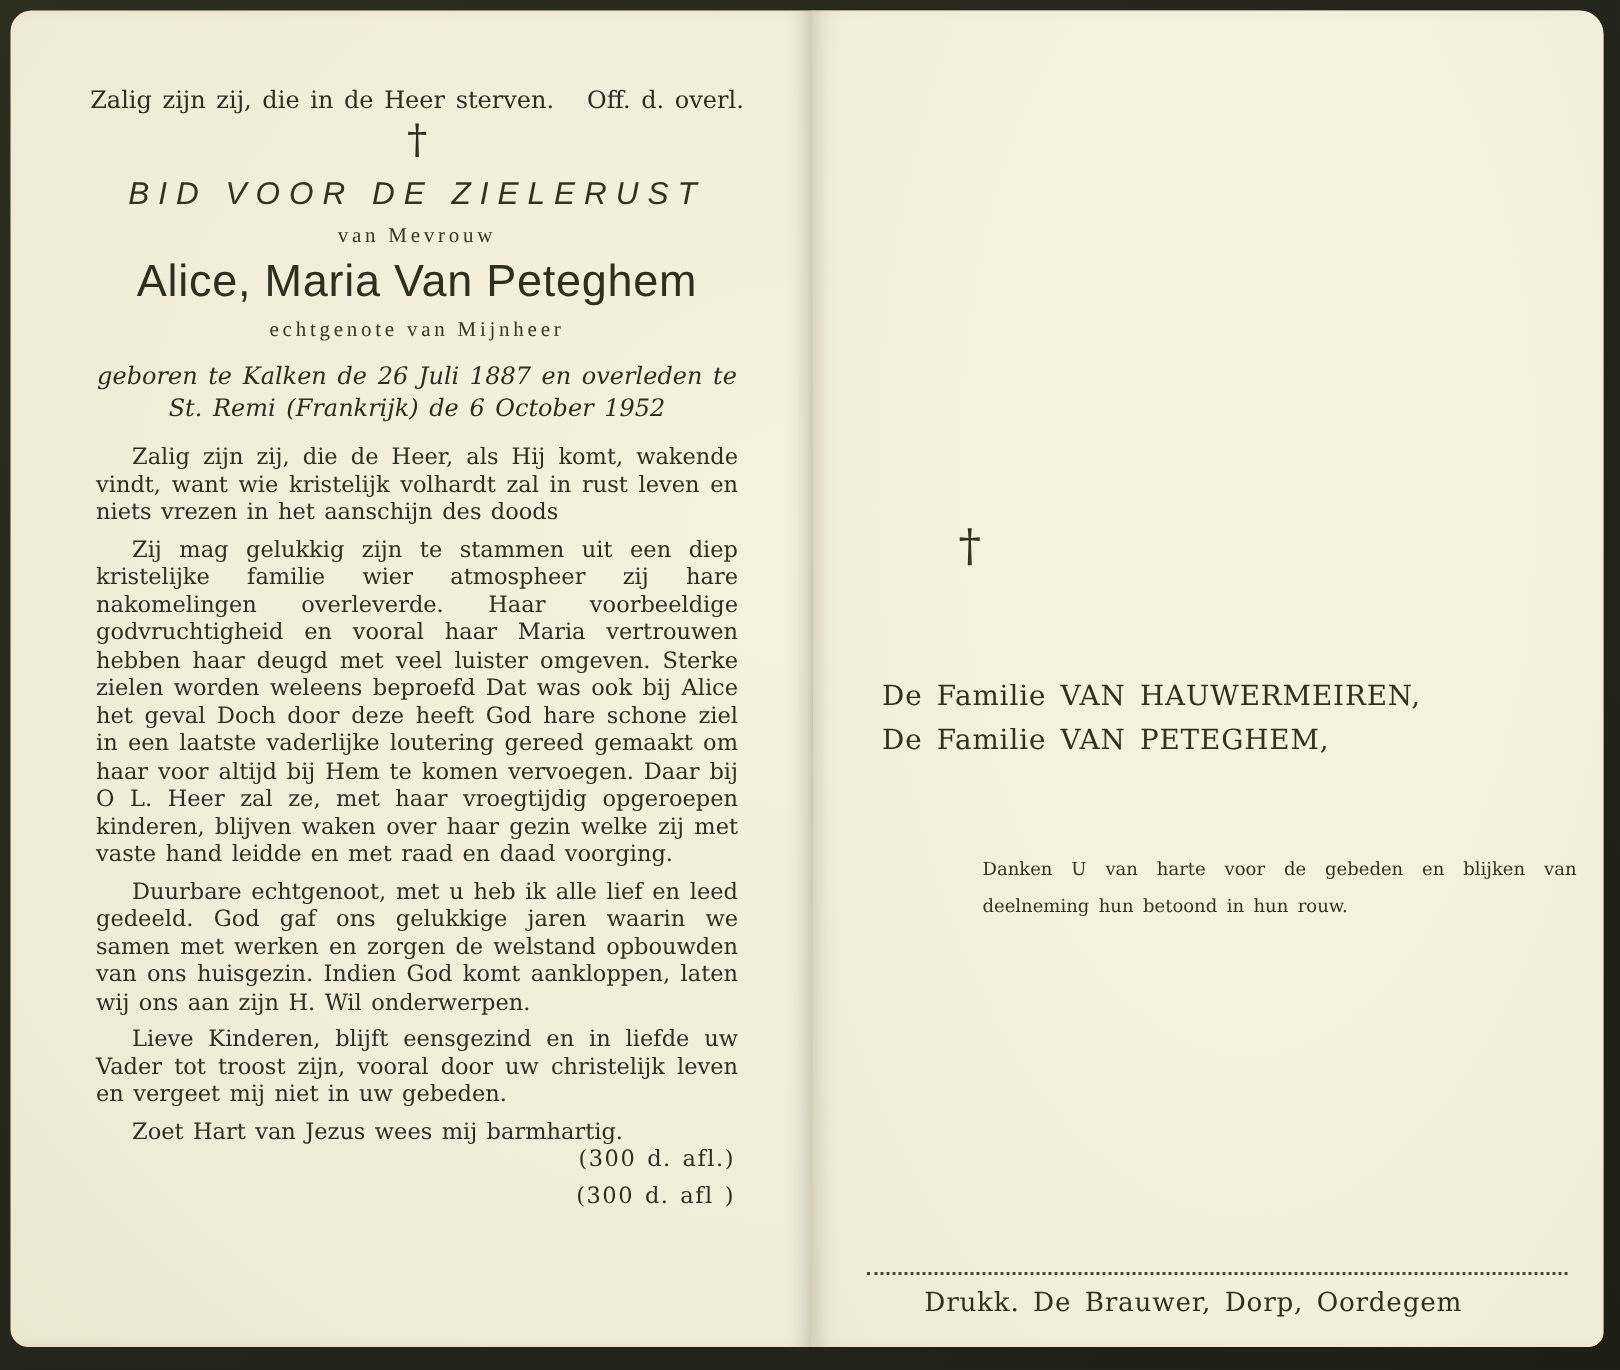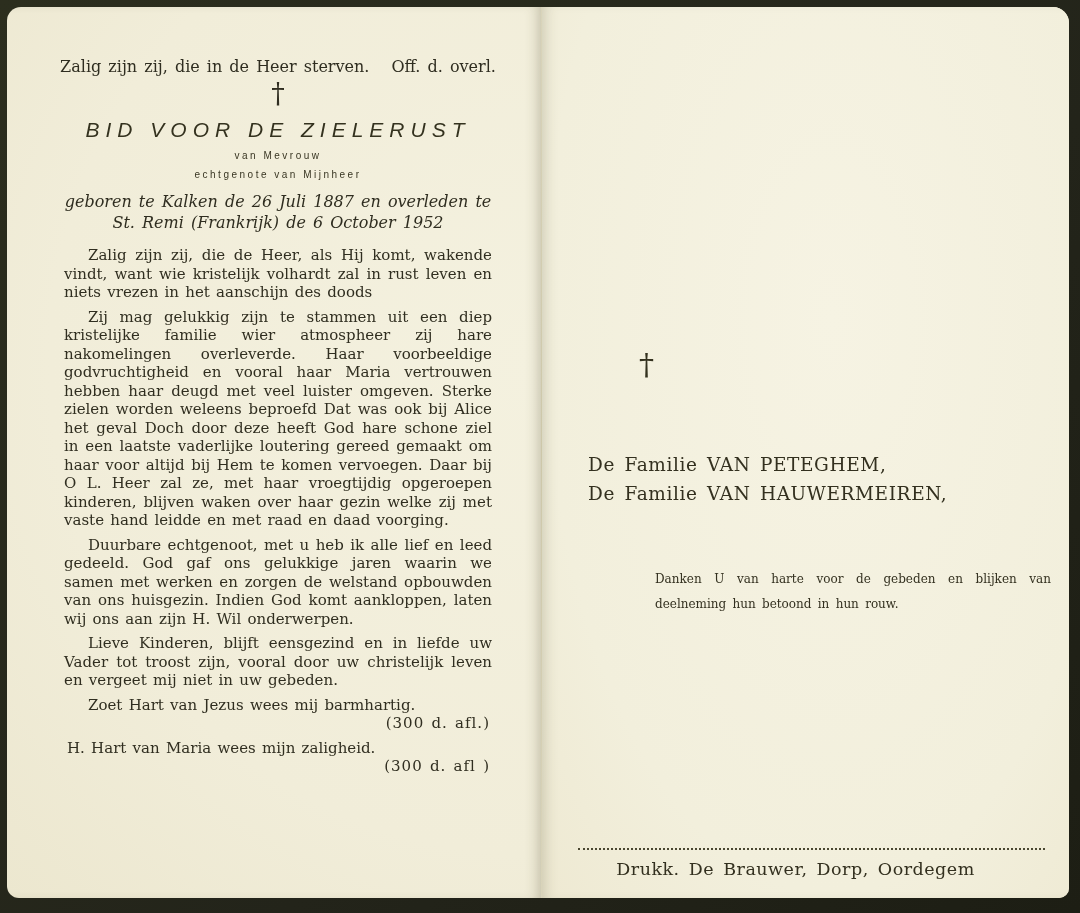--- a/index.html
+++ b/index.html
@@ -66,22 +66,22 @@
     font-weight: 400;
     font-size: 21px;
     letter-spacing: 6px;
     white-space: nowrap;
     color: #34321f;
     font-style: italic;
   }
   .of-line, .relation-line {
     margin-top: 8px;
     text-align: center;
-    font-family: Liberation Sans, sans-serif;
-    font-size: 10px;
+    font-family: Liberation Serif, serif;
+    font-size: 14px;
     letter-spacing: 2.5px;
     color: #393623;
   }
   .deceased-name {
     margin-top: 5px;
     text-align: center;
     font-family: "Liberation Sans", sans-serif;
     font-weight: 500;
     font-size: 30px;
     letter-spacing: 0.5px;
@@ -203,20 +203,21 @@
       </div>
 
       <div class="cross-row">
         <span class="cross-glyph-left">†</span>
       </div>
 
       <div class="main-title">BID VOOR DE ZIELERUST</div>
 
       <div class="of-line">van Mevrouw</div>
 
+      <div class="deceased-name">Alice, Maria Van Peteghem</div>
 
       <div class="relation-line">echtgenote van Mijnheer</div>
 
 
       <div class="born-block">
         <div>geboren te Kalken de 26 Juli 1887 en overleden te</div>
         <div>St. Remi (Frankrijk) de 6 October 1952</div>
       </div>
 
 
@@ -225,35 +226,34 @@
         <p>Zij mag gelukkig zijn te stammen uit een diep kristelijke familie wier atmospheer zij hare nakomelingen overleverde. Haar voorbeeldige godvruchtigheid en vooral haar Maria vertrouwen hebben haar deugd met veel luister omgeven. Sterke zielen worden weleens beproefd Dat was ook bij Alice het geval Doch door deze heeft God hare schone ziel in een laatste vaderlijke loutering gereed gemaakt om haar voor altijd bij Hem te komen vervoegen. Daar bij O L. Heer zal ze, met haar vroegtijdig opgeroepen kinderen, blijven waken over haar gezin welke zij met vaste hand leidde en met raad en daad voorging.</p>
         <p>Duurbare echtgenoot, met u heb ik alle lief en leed gedeeld. God gaf ons gelukkige jaren waarin we samen met werken en zorgen de welstand opbouwden van ons huisgezin. Indien God komt aankloppen, laten wij ons aan zijn H. Wil onderwerpen.</p>
         <p>Lieve Kinderen, blijft eensgezind en in liefde uw Vader tot troost zijn, vooral door uw christelijk leven en vergeet mij niet in uw gebeden.</p>
 
         <div class="prayer">
           <div class="prayer-text">Zoet Hart van Jezus wees mij barmhartig.</div>
           <div class="indulgence">(300 d. afl.)</div>
         </div>
 
         <div class="prayer second">
-          <div class="prayer-text">H. Hart van Maria wees mijn zaligheid.</div>
           <div class="indulgence">(300 d. afl )</div>
         </div>
       </div>
     </div>
 
     <div class="fold-line"></div>
 
     <div class="page-right">
 
       <div class="cross-glyph-right">†</div>
 
       <div class="families-block">
+        <div>De Familie VAN HAUWERMEIREN,</div>
         <div>De Familie VAN PETEGHEM,</div>
-        <div>De Familie VAN HAUWERMEIREN,</div>
       </div>
 
       <div class="thanks-block">Danken U van harte voor de gebeden en blijken van deelneming hun betoond in hun rouw.</div>
 
       <div class="printer-rule"></div>
       <div class="printer-line">Drukk. De Brauwer, Dorp, Oordegem</div>
     </div>
 
   </div>
 </div>

